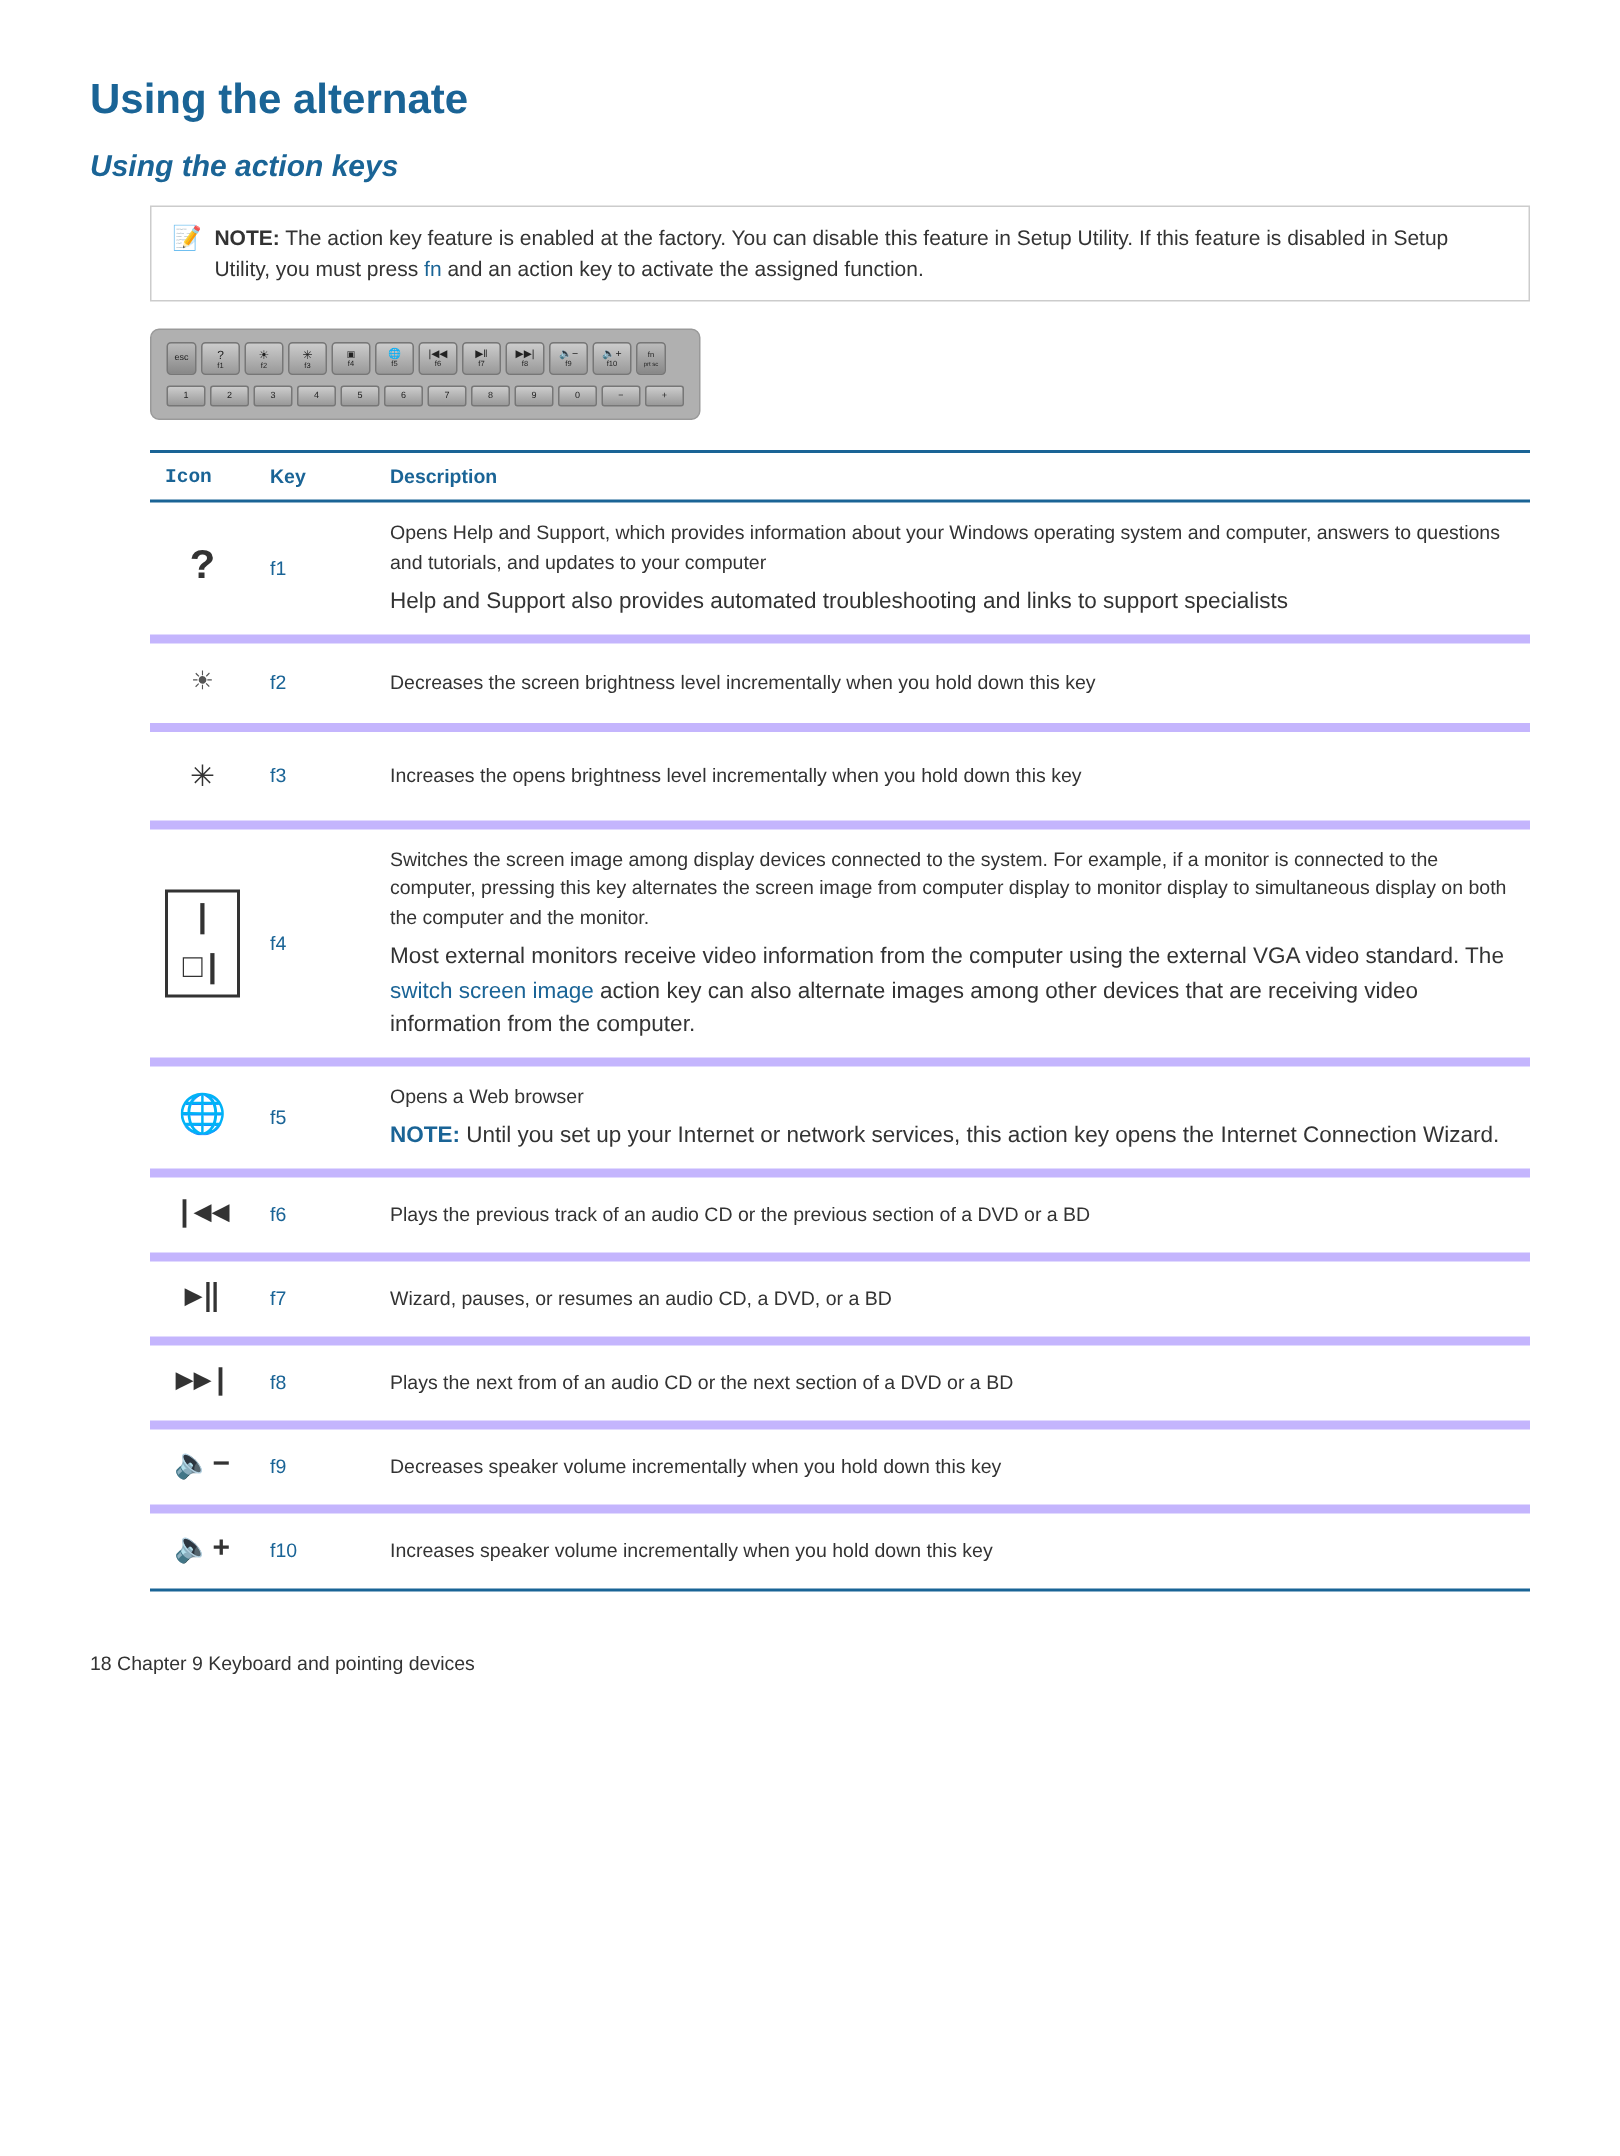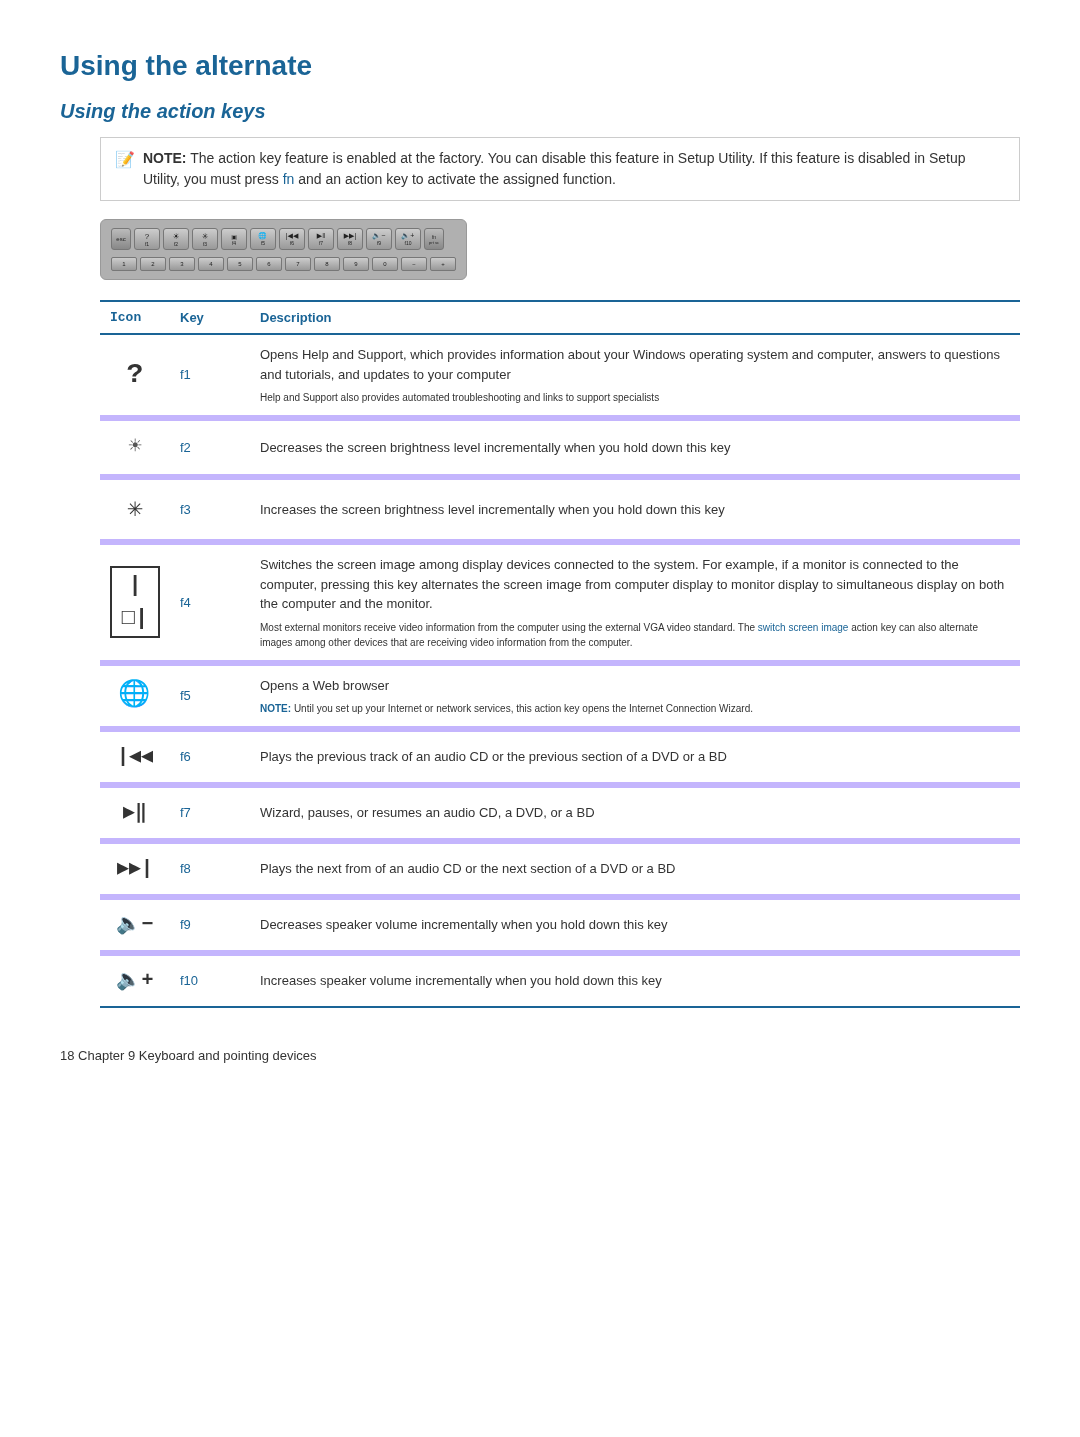--- a/index.html
+++ b/index.html
@@ -132,21 +132,21 @@
     }
     .footer {
       margin-top: 40px;
       font-size: 13px;
       color: #333;
       display: flex;
       gap: 20px;
     }
     .sub-desc {
       margin-top: 6px;
-      font-size: 10px;
+      font-size: 15px;
       color: #333;
     }
     .desc-cell-inner > .sub-desc {
       margin-top: 6px;
     }
   </style>
 </head>
 <body>
 
 <h1>Using the alternate</h1>
@@ -249,21 +249,21 @@
           <td class="col-icon"><span style="font-size:22px; color:#555;">☀</span></td>
           <td class="col-key" style="color: rgb(26, 100, 150);">f2</td>
           <td class="col-desc">
             <div class="desc-cell-inner">Decreases the screen brightness level incrementally when you hold down this key</div>
           </td>
         </tr>
         <tr>
           <td class="col-icon"><span style="font-size:26px; color:#333; font-weight:bold;">✳</span></td>
           <td class="col-key" style="color: rgb(26, 100, 150);">f3</td>
           <td class="col-desc">
-            <div class="desc-cell-inner">Increases the screen brightness level incrementally when you hold down this key</div>
+            <div class="desc-cell-inner">Increases the opens brightness level incrementally when you hold down this key</div>
           </td>
         </tr>
         <tr>
           <td class="col-icon"><span style="font-size:22px; border:2px solid #333; padding:1px 6px; display:inline-block; font-weight:bold;">|□|</span></td>
           <td class="col-key" style="color: rgb(26, 100, 150);">f4</td>
           <td class="col-desc">
             <div class="desc-cell-inner">Switches the screen image among display devices connected to the system. For example, if a monitor is connected to the computer, pressing this key alternates the screen image from computer display to monitor display to simultaneous display on both the computer and the monitor.<div class="sub-desc">Most external monitors receive video information from the computer using the external VGA video standard. The <a class="link">switch screen image</a> action key can also alternate images among other devices that are receiving video information from the computer.</div></div>
           </td>
         </tr>
         <tr>

